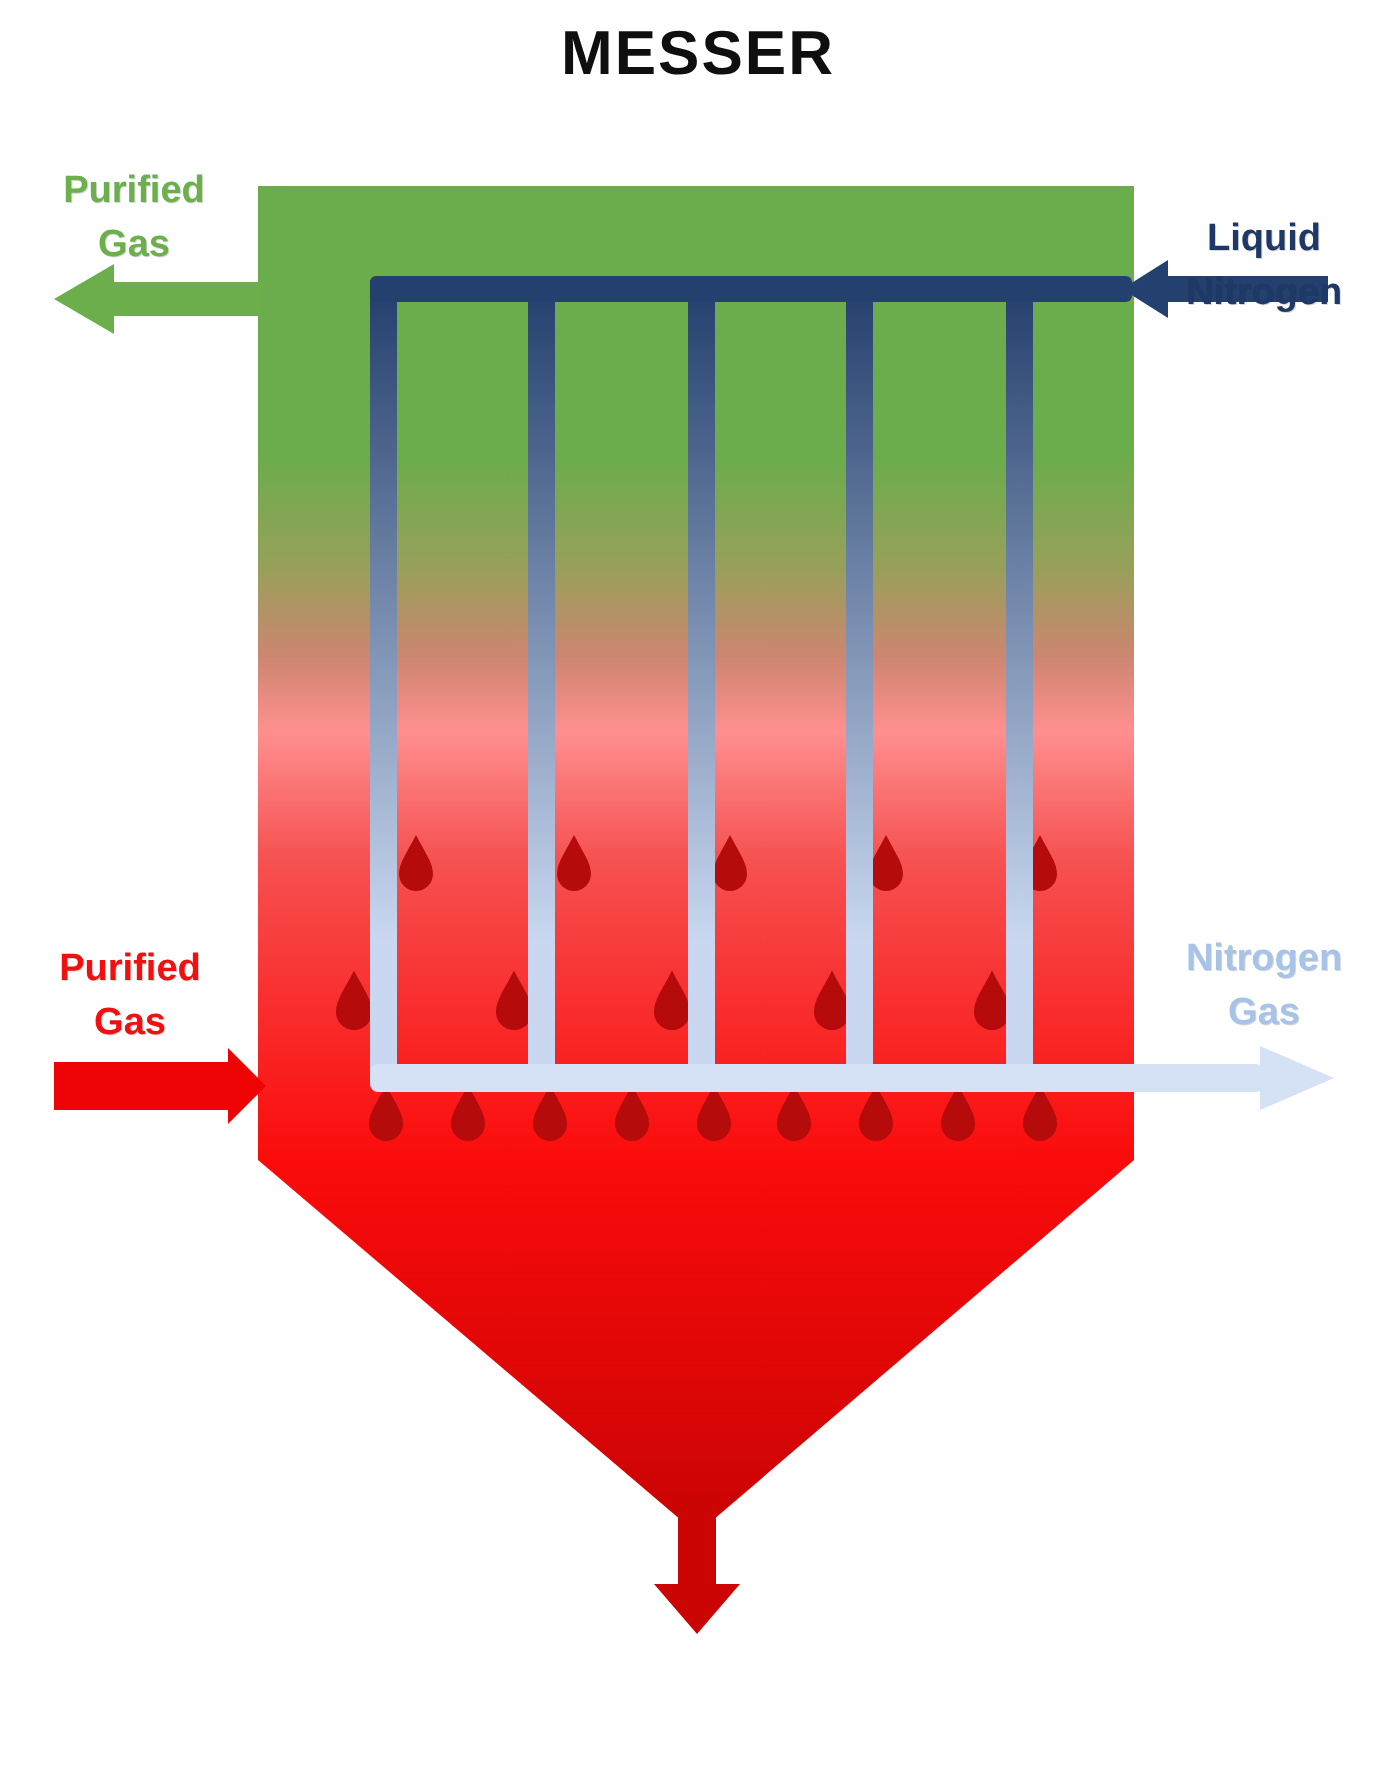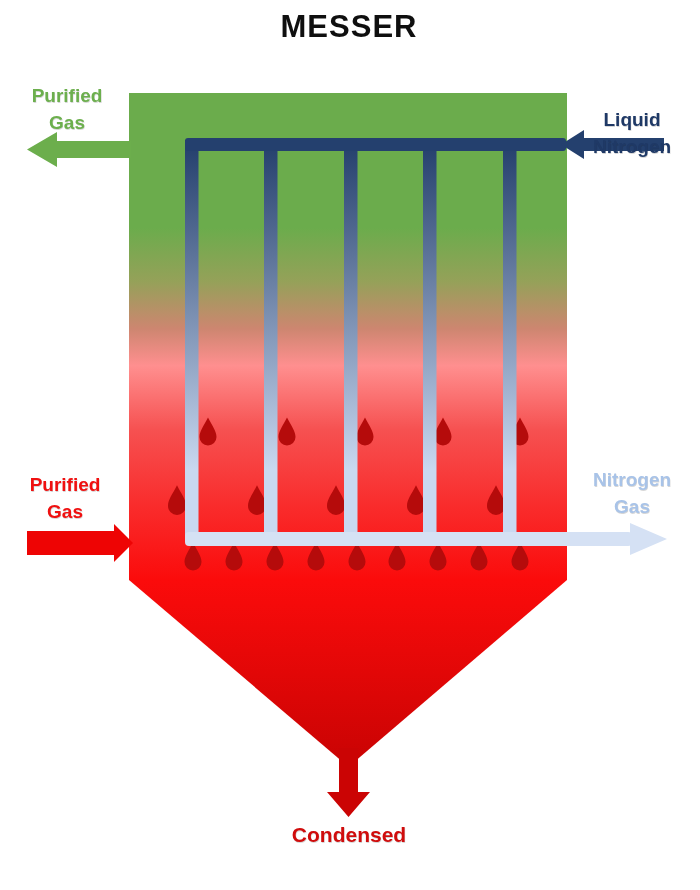--- a/index.html
+++ b/index.html
@@ -105,16 +105,15 @@
     <span>Purified</span>
     <span>Gas</span>
   </div>
 
   <div id="label-nitrogen-gas" class="label" style="color: rgb(168, 195, 232);">
     <span>Nitrogen</span>
     <span>Gas</span>
   </div>
 
   <div id="label-condensed" class="label" style="color: rgb(208, 12, 12);">
-    <span>Condensed</span>
   </div>
 
 </div>
 
 </body></html>

